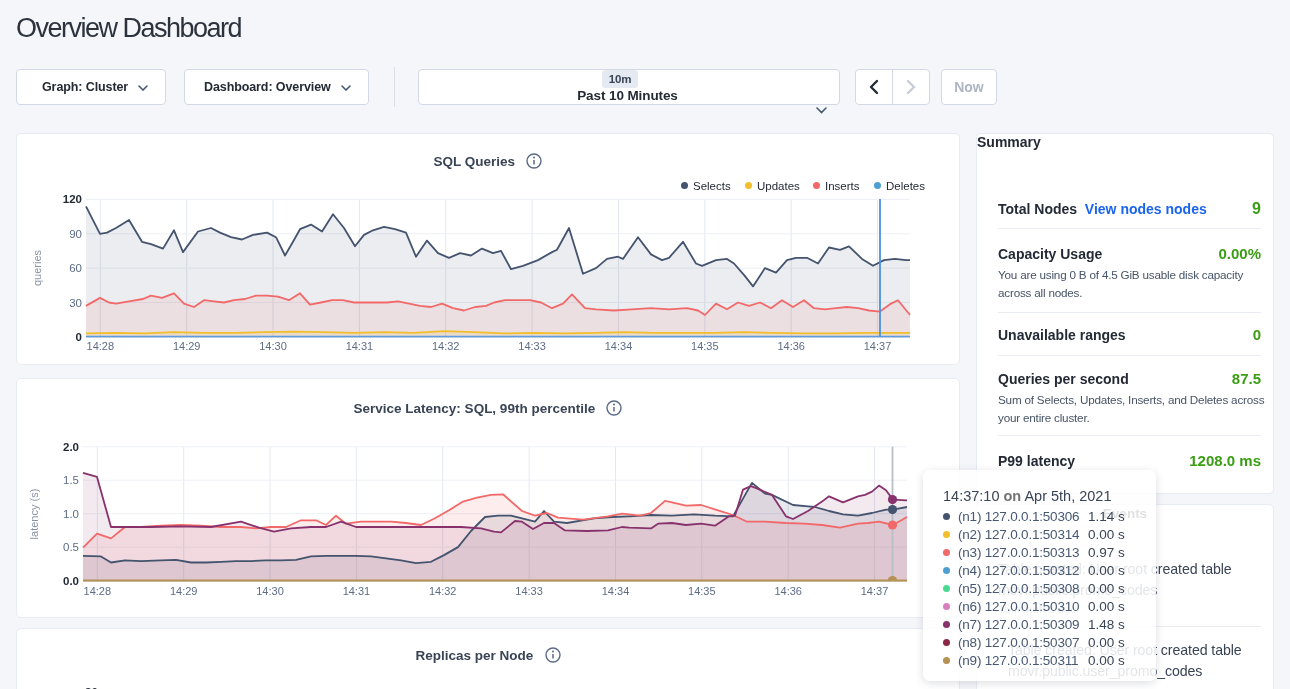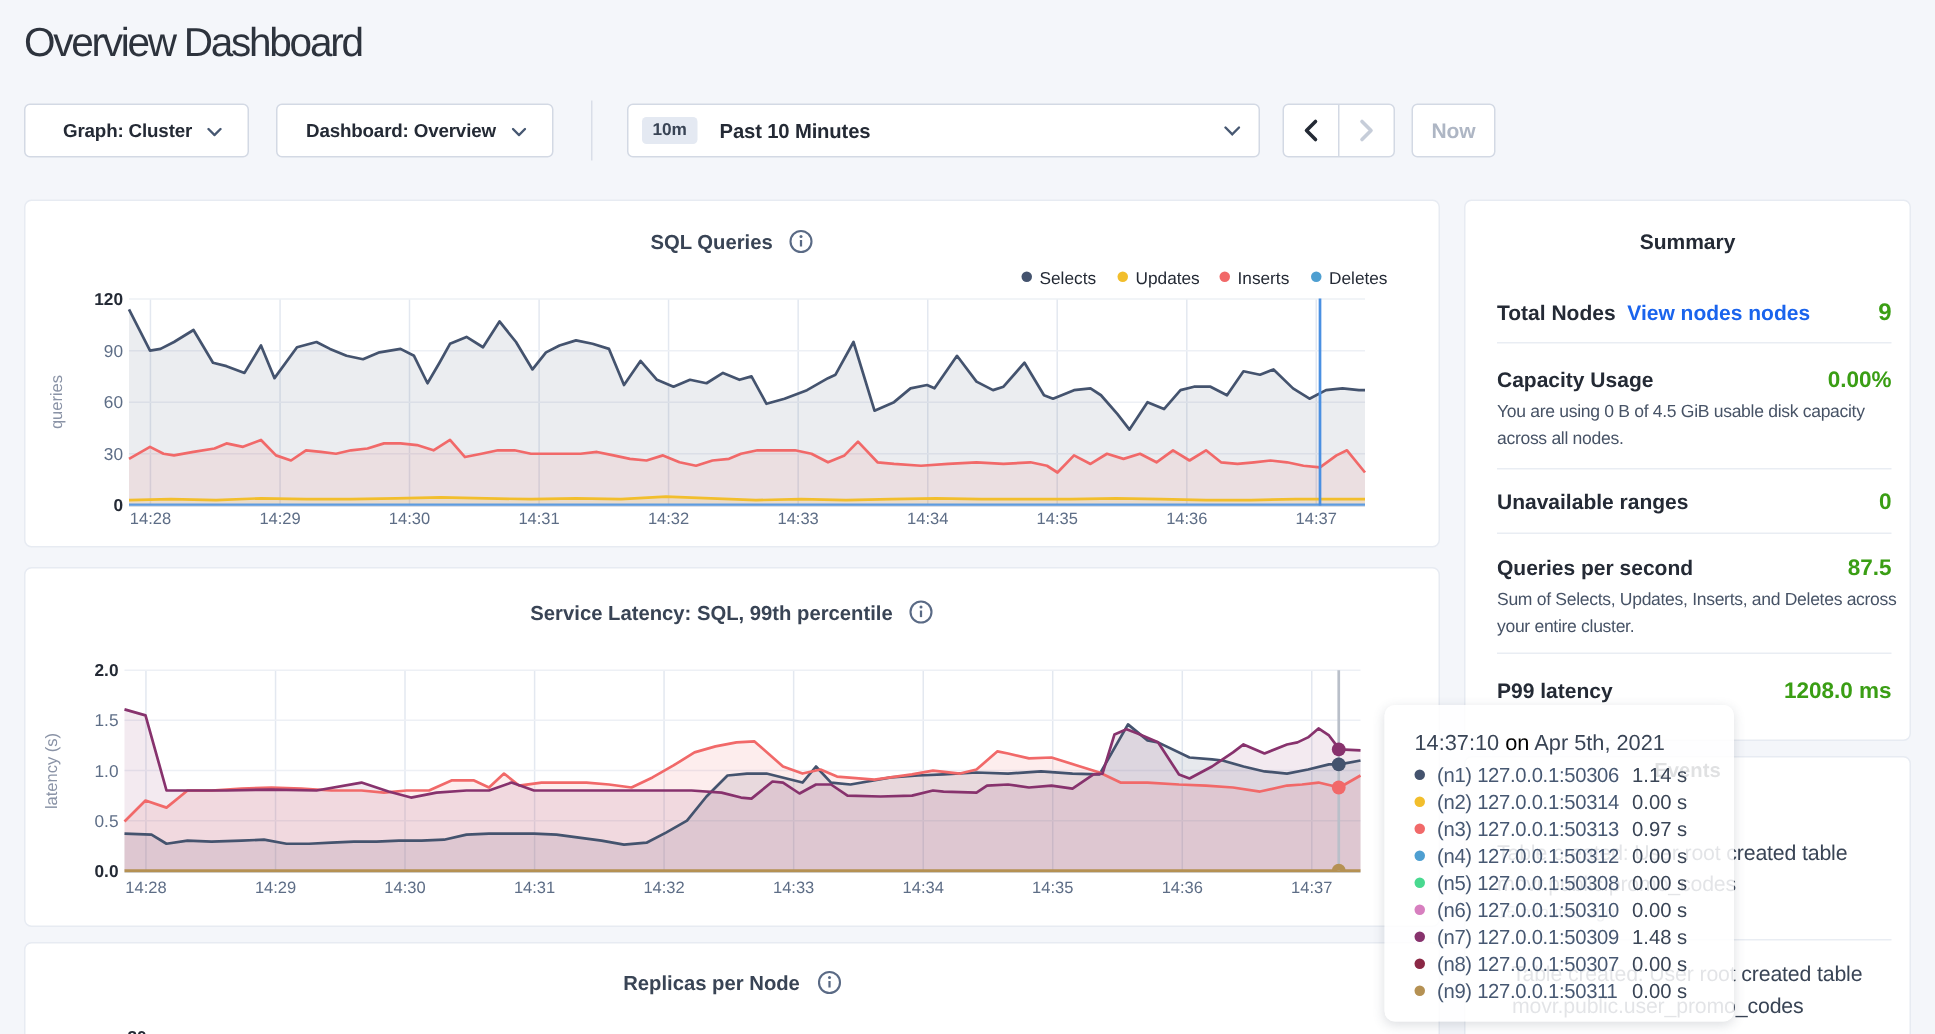--- a/index.html
+++ b/index.html
@@ -32,21 +32,21 @@
 
 <div class="ctl" style="left:16px; width:150px; padding:0 13px 0 25px;">Graph: Cluster
   <span class="chev"><svg width="10" height="6" viewBox="0 0 10 6">
         <path d="M1 1 L5 5 L9 1" fill="none" stroke="#475872" stroke-width="1.6" stroke-linecap="round"></path>
       </svg></span></div>
 <div class="ctl" style="left:184px; width:185px; padding:0 14px 0 19px;">Dashboard: Overview
   <span class="chev"><svg width="10" height="6" viewBox="0 0 10 6">
         <path d="M1 1 L5 5 L9 1" fill="none" stroke="#475872" stroke-width="1.6" stroke-linecap="round"></path>
       </svg></span></div>
 <div class="divline"></div>
-<div class="ctl" style="left:418px; width:422px; padding:0 12px 0 9px;">
+<div class="ctl" style="left:418px; width:422px; padding:0 12px 0 9px;flex-direction:column;">
   <span class="badge10">10m</span>
     <span style="font-size:13.5px;">Past 10 Minutes</span>
   <span style="margin-left:auto;"><svg width="11" height="7" viewBox="0 0 11 7">
         <path d="M1 1 L5.5 5.5 L10 1" fill="none" stroke="#475872" stroke-width="1.6" stroke-linecap="round"></path>
       </svg></span>
 </div>
 <div class="ctl" style="left:855px; width:75px; padding:0;">
   <div style="flex:1; text-align:center; border-right:1px solid #d3d9e4; height:100%; display:flex; align-items:center; justify-content:center;">
     <svg width="10" height="16" viewBox="0 0 10 16">
         <path d="M8 2 L2 8 L8 14" fill="none" stroke="#242a35" stroke-width="2.4" stroke-linecap="round" stroke-linejoin="round"></path>
@@ -174,21 +174,21 @@
 <div class="panel" style="left:16px; top:628px; width:944px; height:100px;">
   <div class="charttitle" style="top:18px;">Replicas per Node&nbsp;&nbsp; <svg width="16" height="16" viewBox="0 0 16 16" style="vertical-align:-3px">
         <circle cx="8" cy="8" r="7" fill="none" stroke="#5a6a85" stroke-width="1.4"></circle>
         <line x1="8" y1="7" x2="8" y2="11.4" stroke="#5a6a85" stroke-width="1.5"></line>
         <circle cx="8" cy="4.6" r="1" fill="#5a6a85"></circle>
       </svg></div>
   <div class="abs" style="left:68px; top:57px; font-size:11.5px; font-weight:bold; color:#242a35;">30</div>
 </div>
 
 <div class="panel" style="left:976px; top:133px; width:298px; height:361px;">
-  <div style="text-align:center; margin-top:19px; font-size:14px; font-weight:bold; color:#242a35;">Summary</div>
+  <div style="font-size:14px; font-weight:bold; color:#242a35;">Summary</div>
   <div class="sumrow" style="top:66px;"><span class="sumlabel">Total Nodes&nbsp; <a style="color:#1a64ed;">View nodes nodes</a></span><span class="sumval" style="font-size:16px;">9</span></div>
   <div class="sumdiv" style="top:94px;"></div>
   <div class="sumrow" style="top:111px;"><span class="sumlabel">Capacity Usage</span><span class="sumval">0.00%</span></div>
   <div class="sumdesc" style="top:132px;">You are using 0 B of 4.5 GiB usable disk capacity<br>across all nodes.</div>
   <div class="sumdiv" style="top:178px;"></div>
   <div class="sumrow" style="top:192px;"><span class="sumlabel">Unavailable ranges</span><span class="sumval">0</span></div>
   <div class="sumdiv" style="top:221px;"></div>
   <div class="sumrow" style="top:236px;"><span class="sumlabel">Queries per second</span><span class="sumval">87.5</span></div>
   <div class="sumdesc" style="top:257px;">Sum of Selects, Updates, Inserts, and Deletes across<br>your entire cluster.</div>
   <div class="sumdiv" style="top:301px;"></div>
@@ -198,21 +198,21 @@
 <div class="panel" style="left:976px; top:504px; width:298px; height:260px;">
   <div style="text-align:center; margin-top:1px; font-size:13.5px; font-weight:bold; color:#242a35;">Events</div>
   <div class="abs evline" style="left:21px; top:54px; width:256px;">Table created: User root created table movr.public.promo_codes</div>
   <div class="abs" style="left:21px; top:98px; font-size:11.5px; color:#9098a9;">15 minutes ago</div>
   <div class="sumdiv" style="top:121px;"></div>
   <div class="abs evline" style="left:31px; top:135px; width:256px;">Table created: User root created table movr.public.user_promo_codes</div>
 </div>
 
 <div class="abs" style="left:923px; top:470px; width:233px; height:211px; background:rgba(255,255,255,0.86);
      border-radius:7px; box-shadow:0 2px 8px rgba(60,70,90,0.18);">
-  <div style="margin:18px 0 3px 20px; font-size:14.5px; color:#394455;">14:37:10 <span style="color:#000000;">on</span> Apr 5th, 2021</div>
+  <div style="margin:18px 0 3px 20px; font-size:14.5px; color:#394455;">14:37:10 <span style="color:#737373;font-weight:bold;">on</span> Apr 5th, 2021</div>
   <div style="position:relative;">
 <div class="ttrow">
         <span class="ttdot" style="background:#44536e"></span>
         <span class="ttname">(n1) 127.0.0.1:50306</span>
         <span class="ttval">1.14 s</span>
       </div>
 <div class="ttrow">
         <span class="ttdot" style="background:#f2be2c"></span>
         <span class="ttname">(n2) 127.0.0.1:50314</span>
         <span class="ttval">0.00 s</span>

